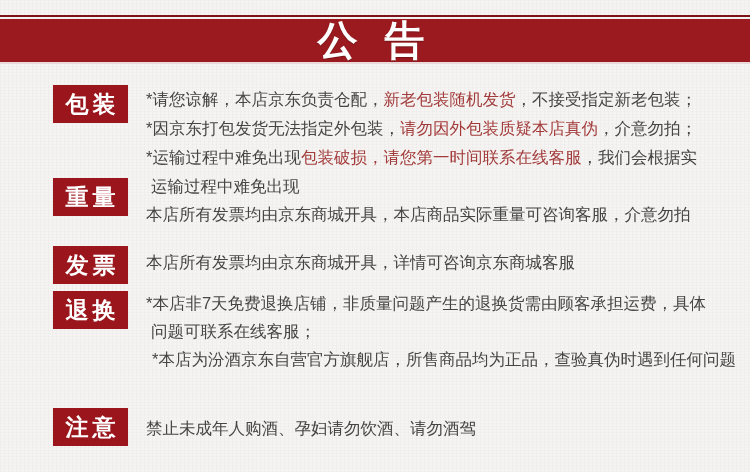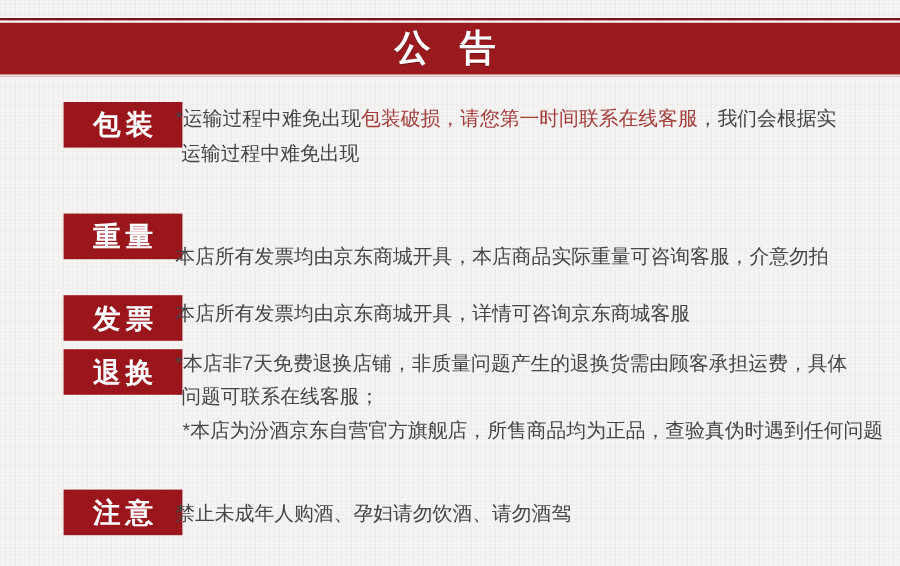--- a/index.html
+++ b/index.html
@@ -24,28 +24,28 @@
   }
   .banner {
     position: absolute; left: 0; top: 19px;
     width: 750px; height: 43px;
     background: #9b1a1f;
     border-bottom: 2px solid #e9d9d9;
     display: flex; align-items: center; justify-content: center;
   }
   .banner-title {
     color: #ffffff;
-    font-size: 30px;
+    font-size: 40px;
     font-weight: bold;
     letter-spacing: 8px;
     text-shadow: 0 1px 1px rgba(0,0,0,0.25);
   }
   .label {
     position: absolute; left: 53px;
-    width: 99px; height: 38px;
+    width: 75px; height: 38px;
     background: #9a161c;
     color: #ffffff;
     font-size: 23px; font-weight: bold;
     letter-spacing: 4px;
     display: flex; align-items: center; justify-content: center;
     padding-left: 4px; box-sizing: border-box;
   }
   .l1 { top: 85px; }
   .l2 { top: 178px; }
   .l3 { top: 246px; }
@@ -75,20 +75,22 @@
 <div class="page">
 
   <div class="top-rule"></div>
 
   <div class="banner">
     <span class="banner-title">公 告</span>
   </div>
 
   <div class="label l1">包装</div>
   <div class="text t1">
+    <div class="line"><span>*请您谅解，本店京东负责仓配，</span><span class="red">新老包装随机发货</span><span>，不接受指定新老包装；</span></div>
+    <div class="line"><span>*因京东打包发货无法指定外包装，</span><span class="red">请勿因外包装质疑本店真伪</span><span>，介意勿拍；</span></div>
     <div class="line"><span>*运输过程中难免出现</span><span class="red">包装破损，请您第一时间联系在线客服</span><span>，我们会根据实</span></div>
     <div class="line push-right"><span>运输过程中难免出现</span></div>
   </div>
 
   <div class="label l2">重量</div>
   <div class="text t2">
     <div class="line"><span>本店所有发票均由京东商城开具，本店商品实际重量可咨询客服，介意勿拍</span></div>
   </div>
 
   <div class="label l3">发票</div>

